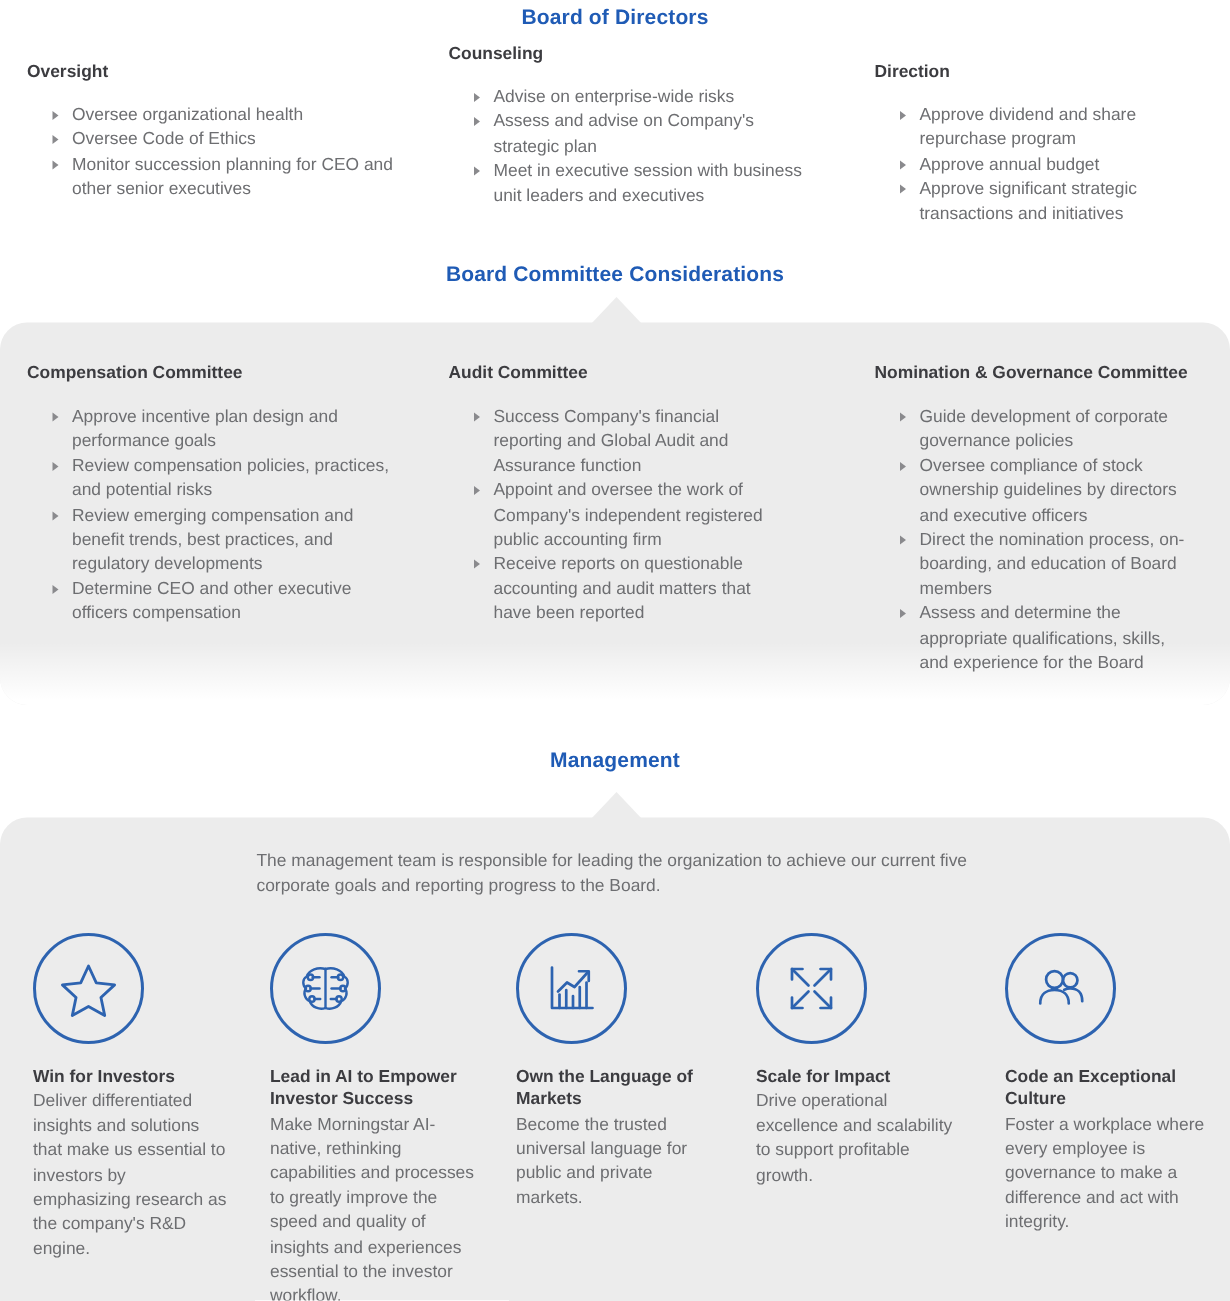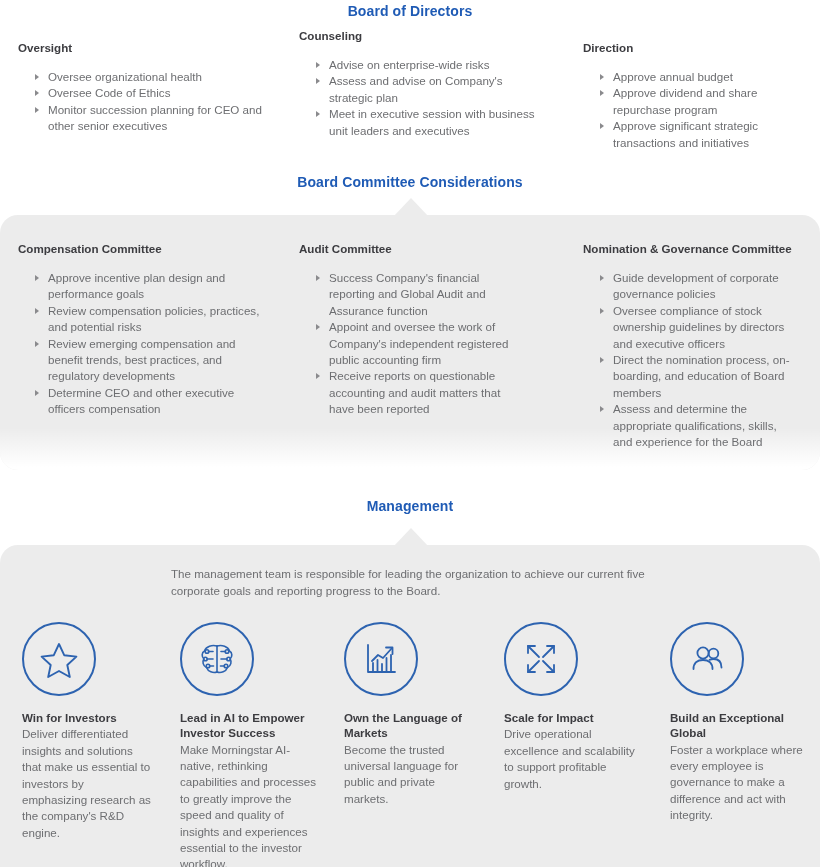--- a/index.html
+++ b/index.html
@@ -145,22 +145,22 @@
     <ul class="bullets">
       <li><span class="tri"></span><span>Advise on enterprise-wide risks</span></li>
       <li><span class="tri"></span><span>Assess and advise on Company's strategic plan</span></li>
       <li><span class="tri"></span><span>Meet in executive session with business unit leaders and executives</span></li>
     </ul>
   </div>
 
   <div class="abs-col" style="left:583px;top:40px;width:237px;">
     <div class="col-heading">Direction</div>
     <ul class="bullets">
+      <li><span class="tri"></span><span>Approve dividend and share repurchase program</span></li>
       <li><span class="tri"></span><span>Approve annual budget</span></li>
-      <li><span class="tri"></span><span>Approve dividend and share repurchase program</span></li>
       <li><span class="tri"></span><span>Approve significant strategic transactions and initiatives</span></li>
     </ul>
   </div>
 </div>
 
 <div>
   <div class="section-title" style="position:absolute;left:0;top:174px;width:820px;">Board Committee Considerations</div>
 
   <div class="panel-arrow" style="left:394px;top:198px;"></div>
 
@@ -287,18 +287,18 @@
       <div class="icon-circle">
         <svg width="40" height="40" viewBox="0 0 40 40" aria-hidden="true">
           <g fill="none" stroke="#2d63b0" stroke-width="1.8" stroke-linecap="round" stroke-linejoin="round">
             <circle cx="16" cy="14" r="5.6"></circle>
             <path d="M6.5 30 C6.5 23.5 10.8 21 16 21 C21.2 21 25.5 23.5 25.5 30"></path>
             <circle cx="26.5" cy="14.5" r="4.8"></circle>
             <path d="M22.5 20.8 C23.8 20.3 25.2 20 26.5 20 C31.2 20 34.5 22.6 34.5 28.5"></path>
           </g>
         </svg>
       </div>
-      <div class="goal-title">Build an Exceptional Global</div>
+      <div class="goal-title">Code an Exceptional Culture</div>
       <div class="goal-desc">Foster a workplace where every employee is governance to make a difference and act with integrity.</div>
     </div>
 
   </div>
 </div>
 
 </body></html>

